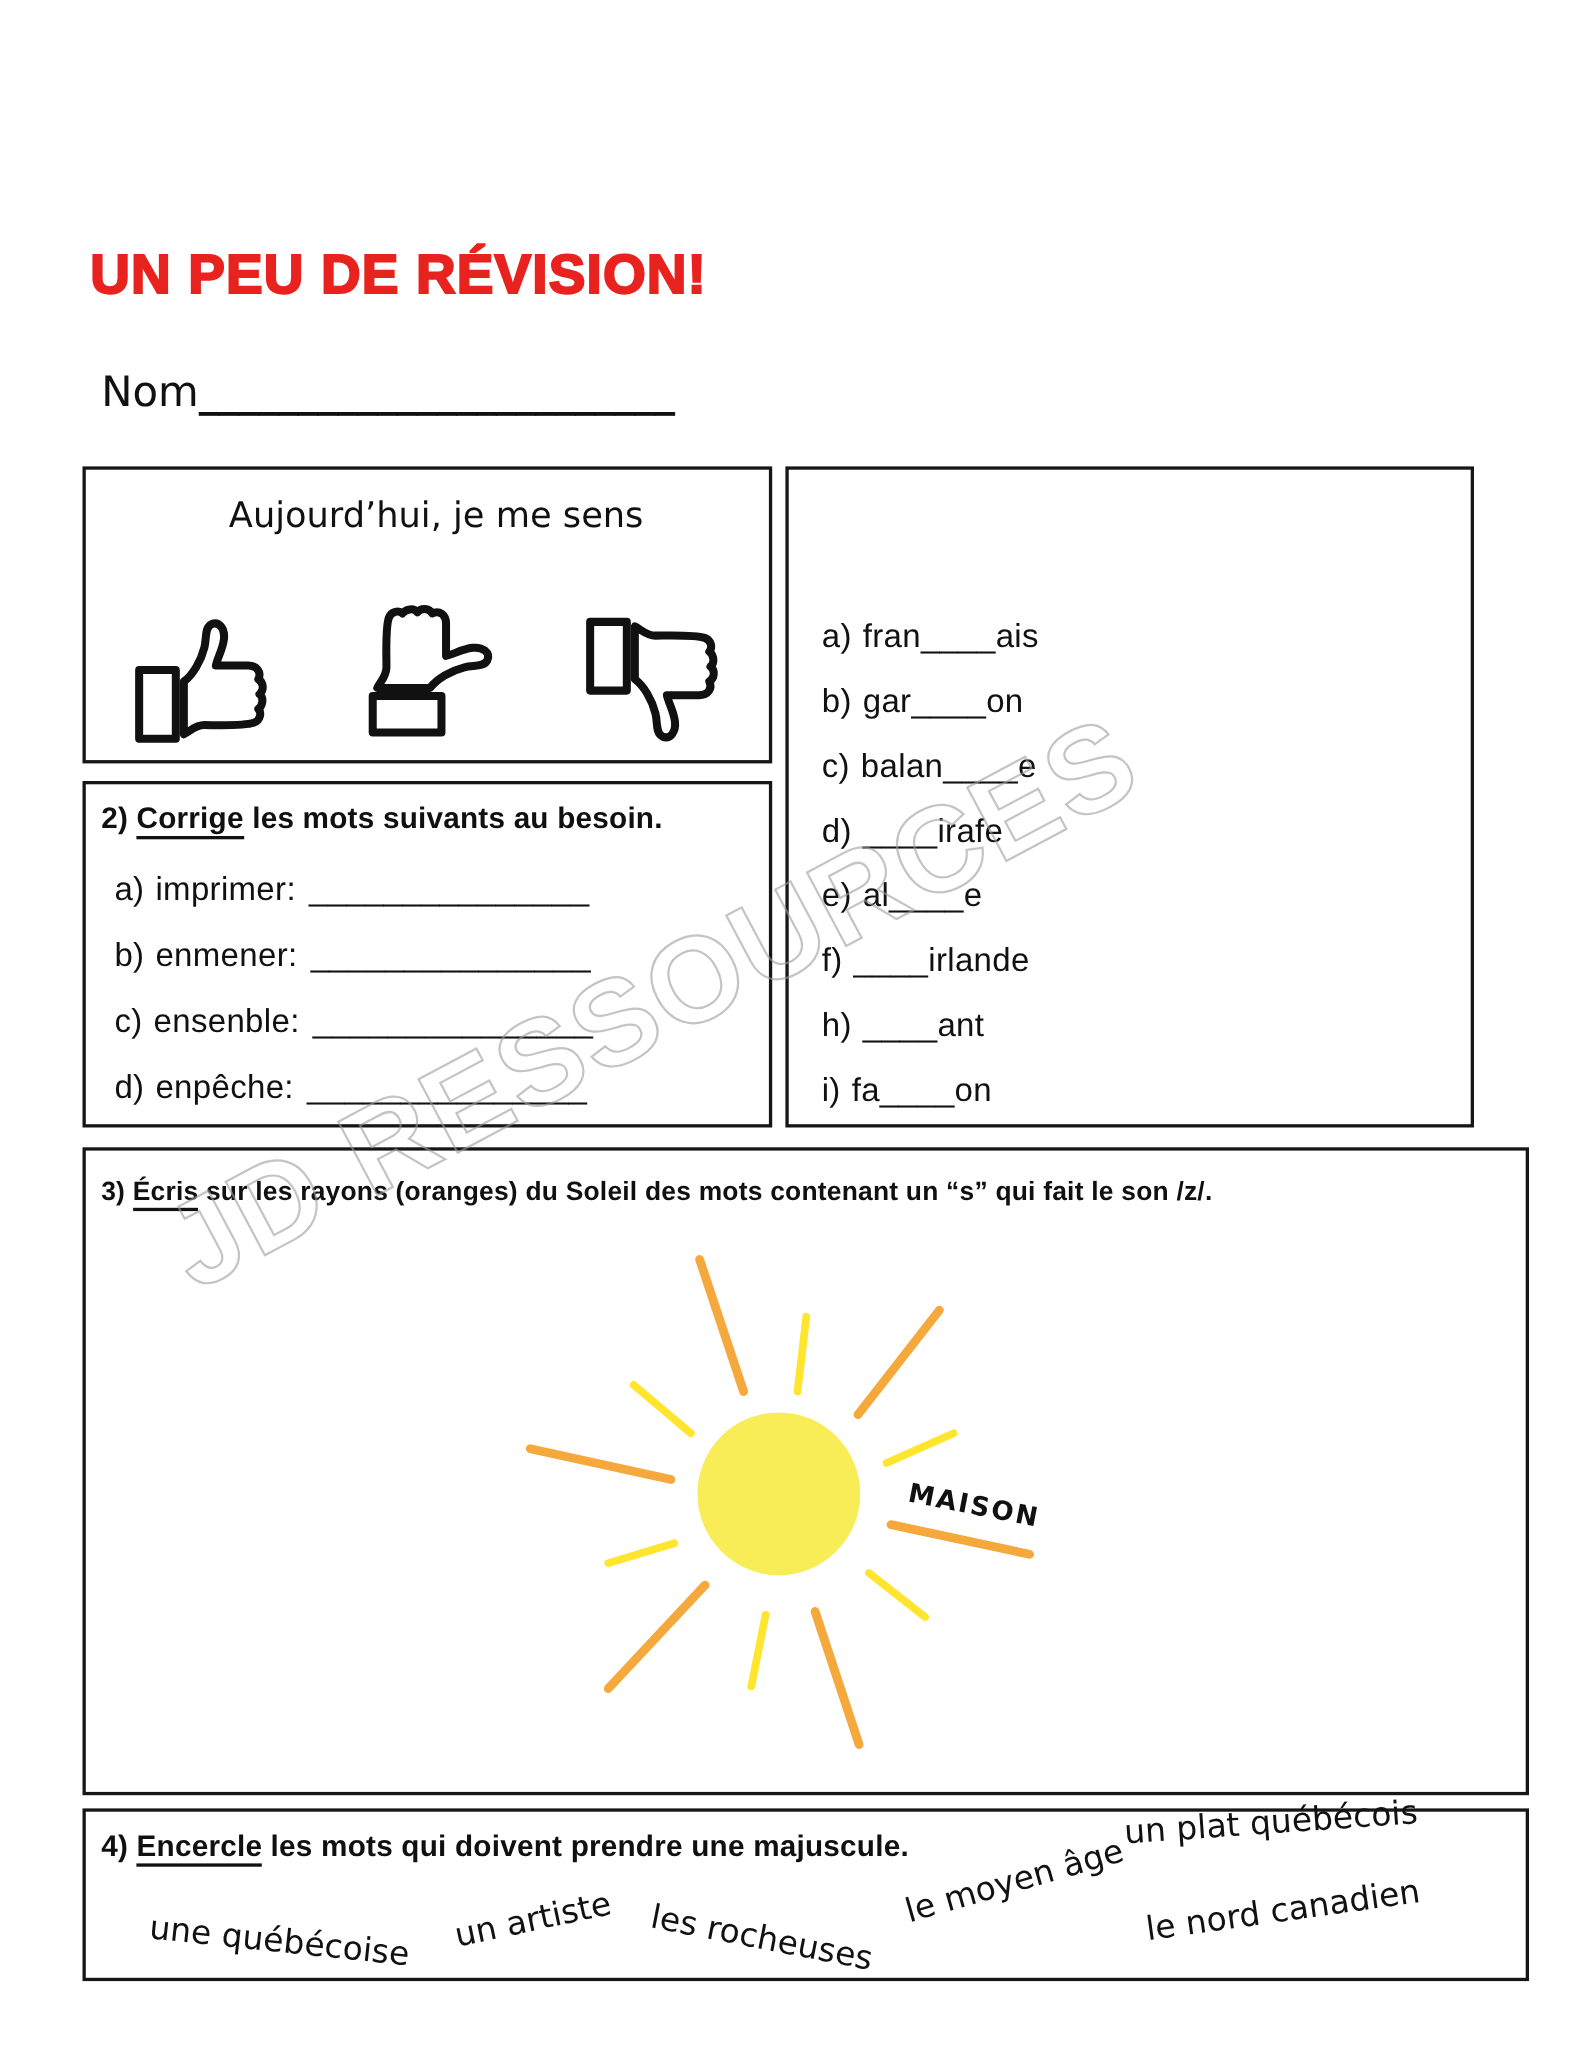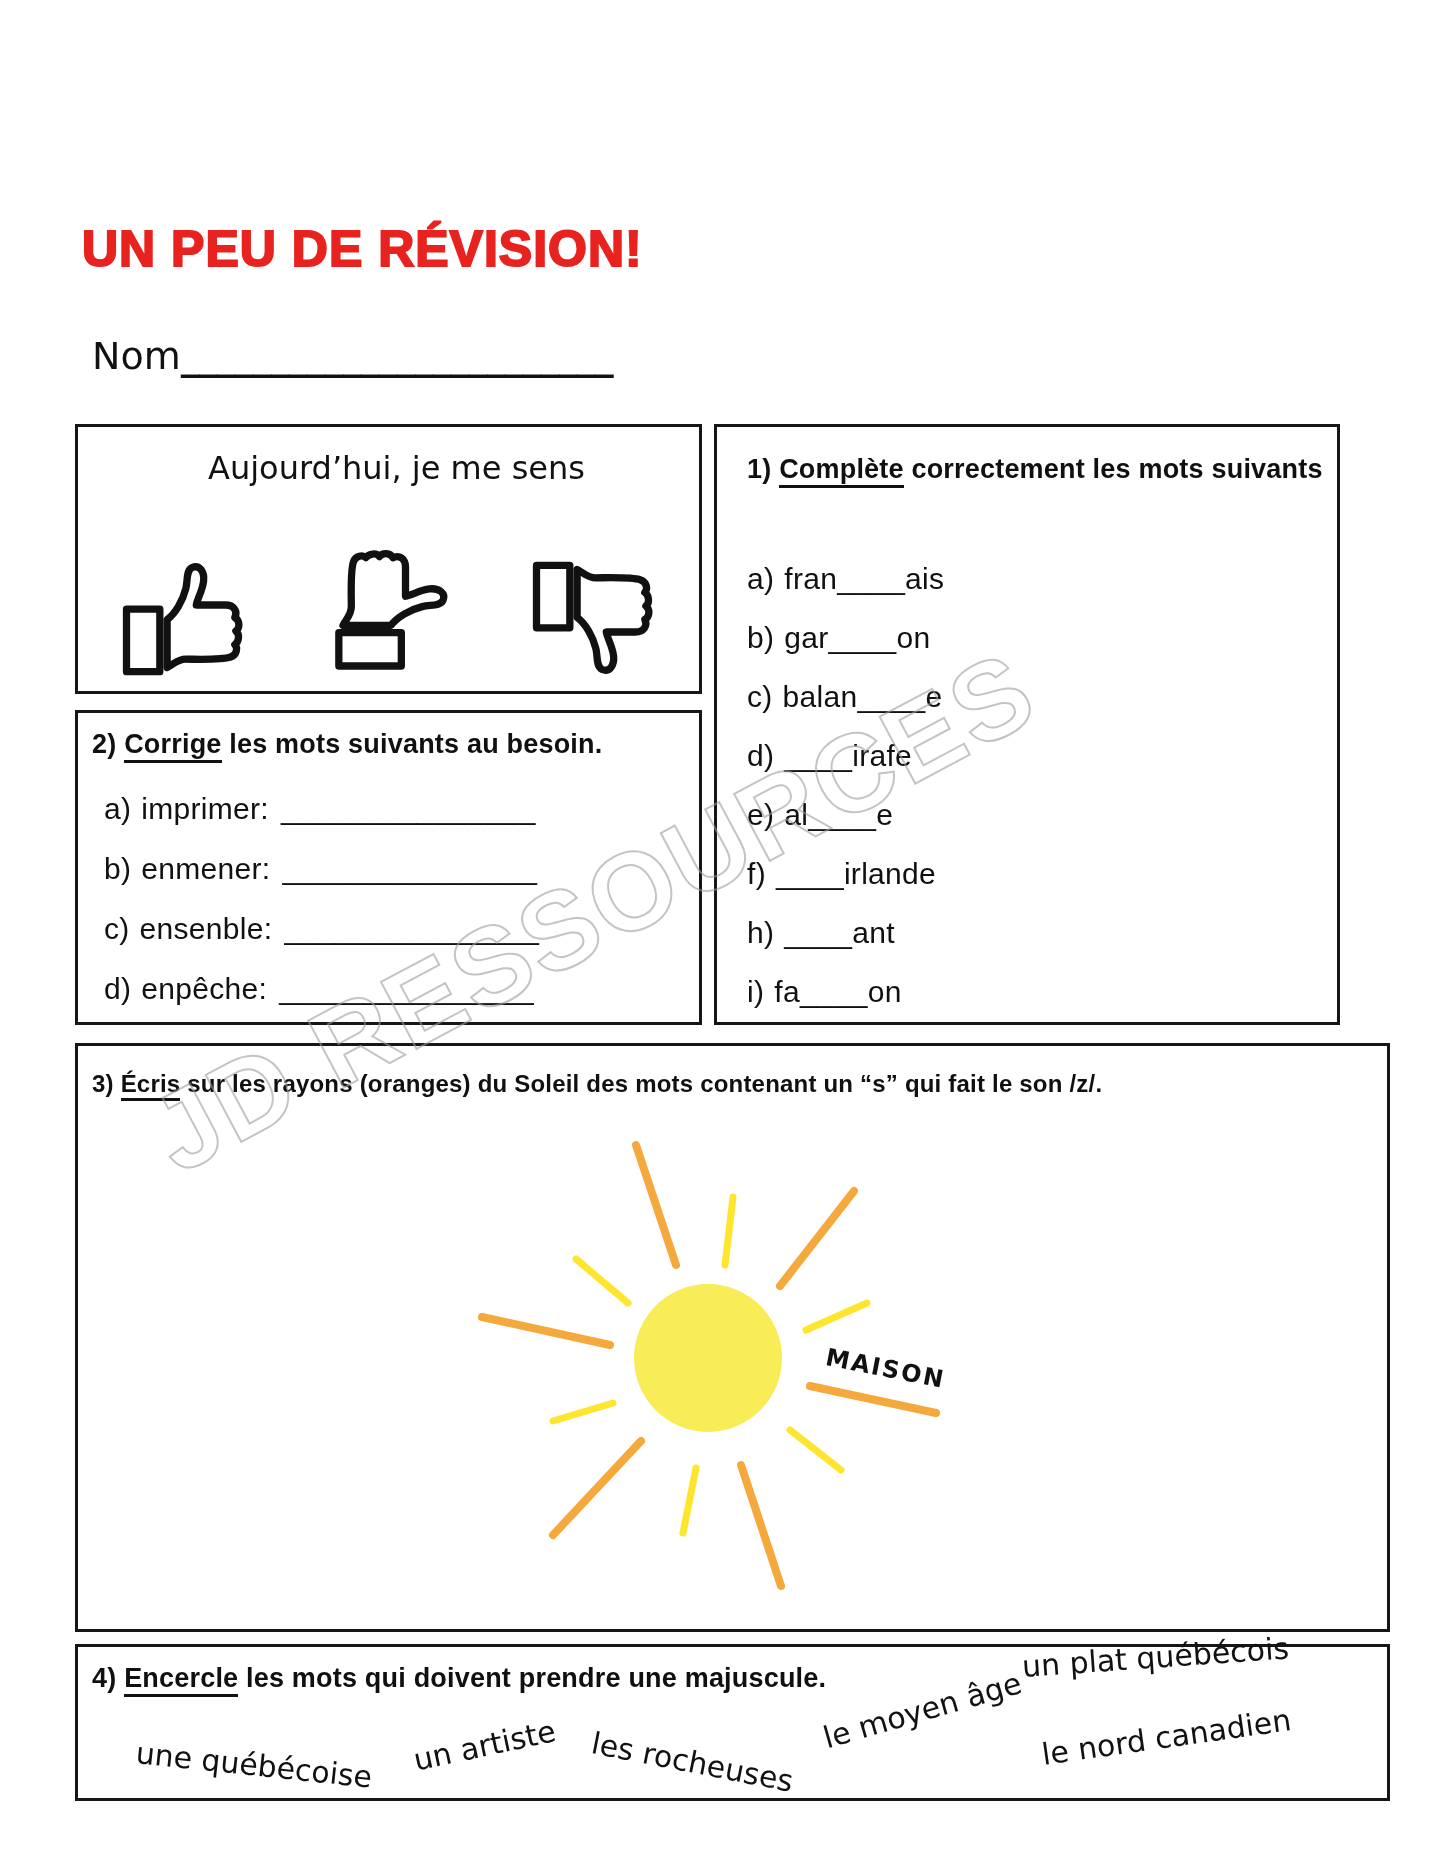--- a/index.html
+++ b/index.html
@@ -115,25 +115,20 @@
         <g fill="#fff" stroke="#111" stroke-width="7" stroke-linejoin="round">
           <rect x="5" y="52" width="32" height="60"></rect>
           <path d="M44,108 L44,62 C52,56 59,44 62,32 C64,24 62,15 68,12 C75,9 80,16 79,25 C78,34 73,42 72,48 L100,48 C108,48 112,54 109,60 C114,63 114,70 110,73 C114,76 113,83 109,86 C112,89 111,96 105,98 C96,101 72,100 62,100 C54,100 50,105 44,108 Z"></path>
         </g>
       </svg>
     </span>
   </div>
 
   <div class="box box-ex1">
     <div class="ex1-head heading">
-      <div>
-        <span>1)</span>
-        <span class="uline">Complète</span>
-        <span>correctement les mots suivants</span>
-      </div>
     </div>
     <div class="ex1-items">
       <div class="row">
           <span class="lbl">a)</span>
           <span>fran____ais</span>
         </div>
       <div class="row">
           <span class="lbl">b)</span>
           <span>gar____on</span>
         </div>

